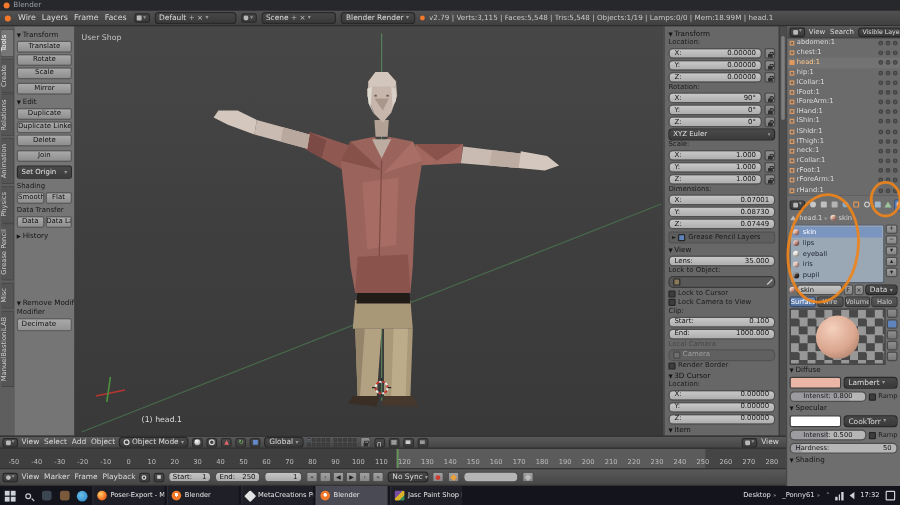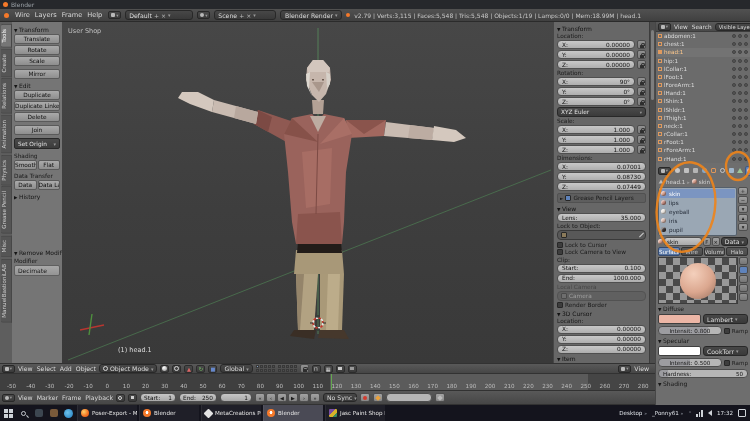--- a/index.html
+++ b/index.html
@@ -191,21 +191,21 @@
     <span class="blogo"></span>
     <span class="ttl">Blender</span>
   </div>
 
   <div id="menubar" class="abs">
     <span class="blogo"></span>
     <span style="display:flex;gap:1px">
         <span class="menu">Wire</span>
         <span class="menu">Layers</span>
         <span class="menu">Frame</span>
-        <span class="menu">Help</span>
+        <span class="menu">Faces</span>
       </span>
     <span class="ebtn">
         <i></i>
       </span>
     <span class="dd" style="width:68px">
         <span>Default</span>
         <span class="addbtn"></span>
         <span class="xbtn"></span>
       </span>
     <span class="ebtn">

